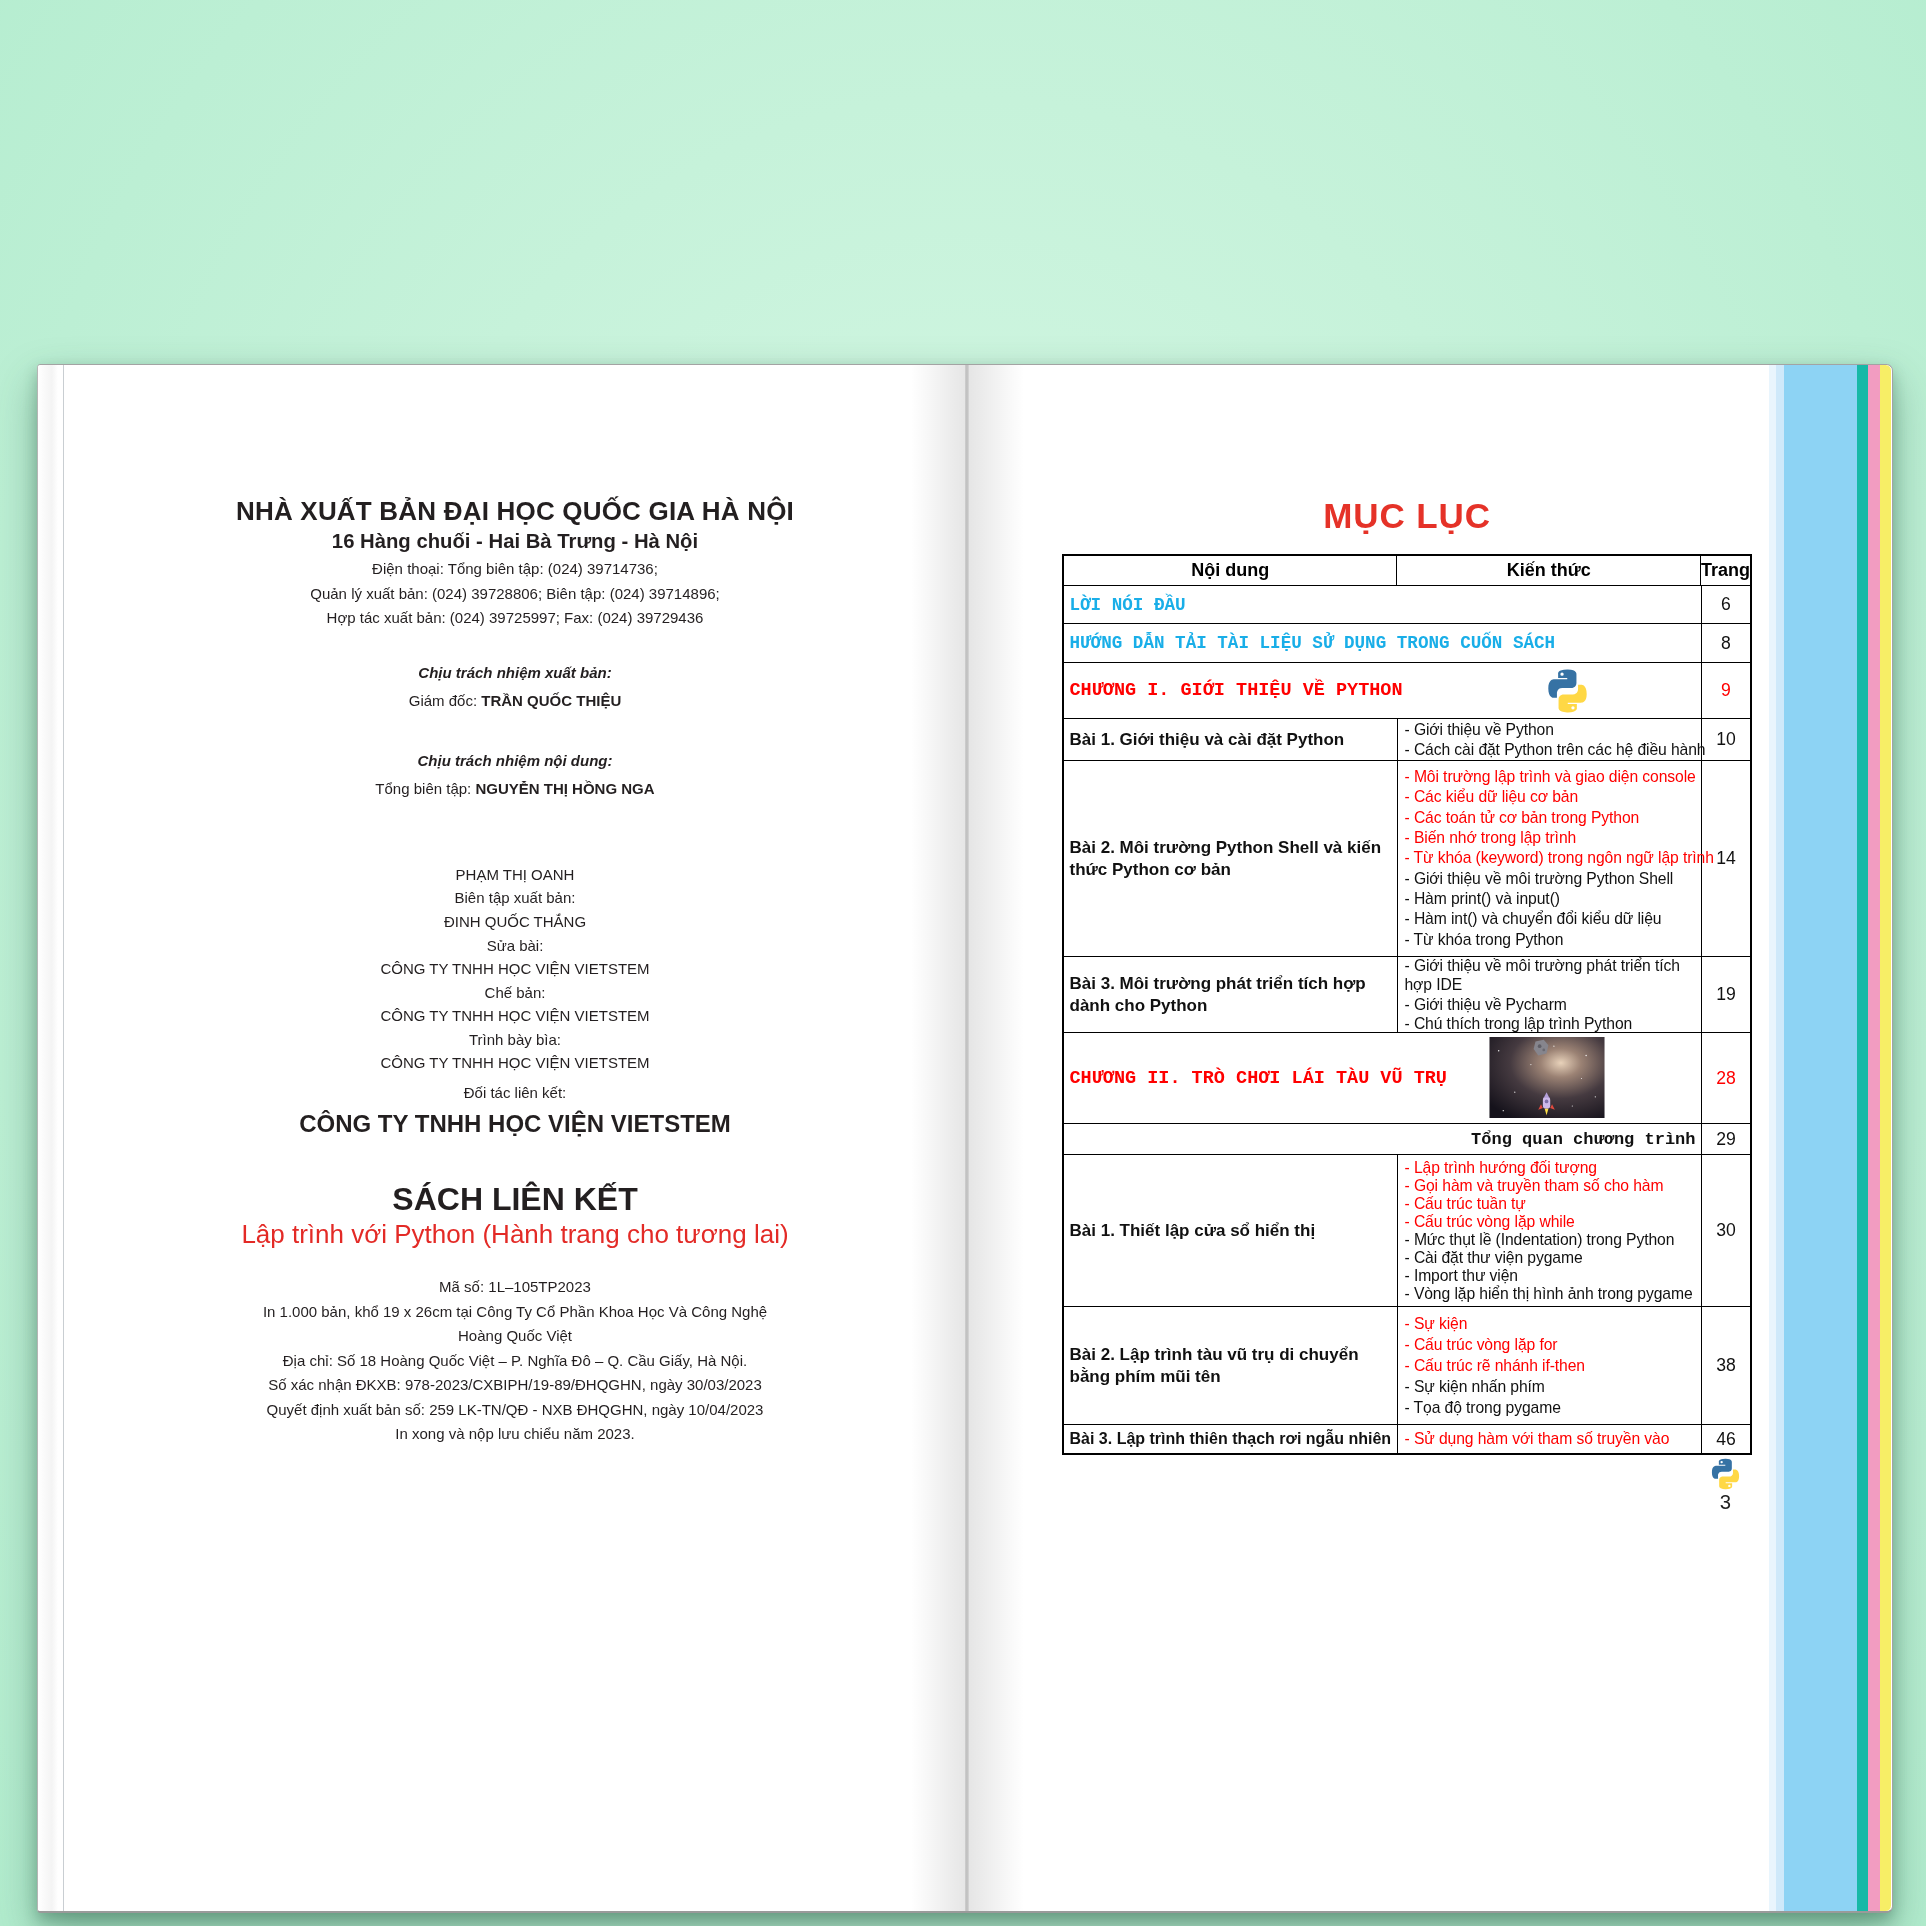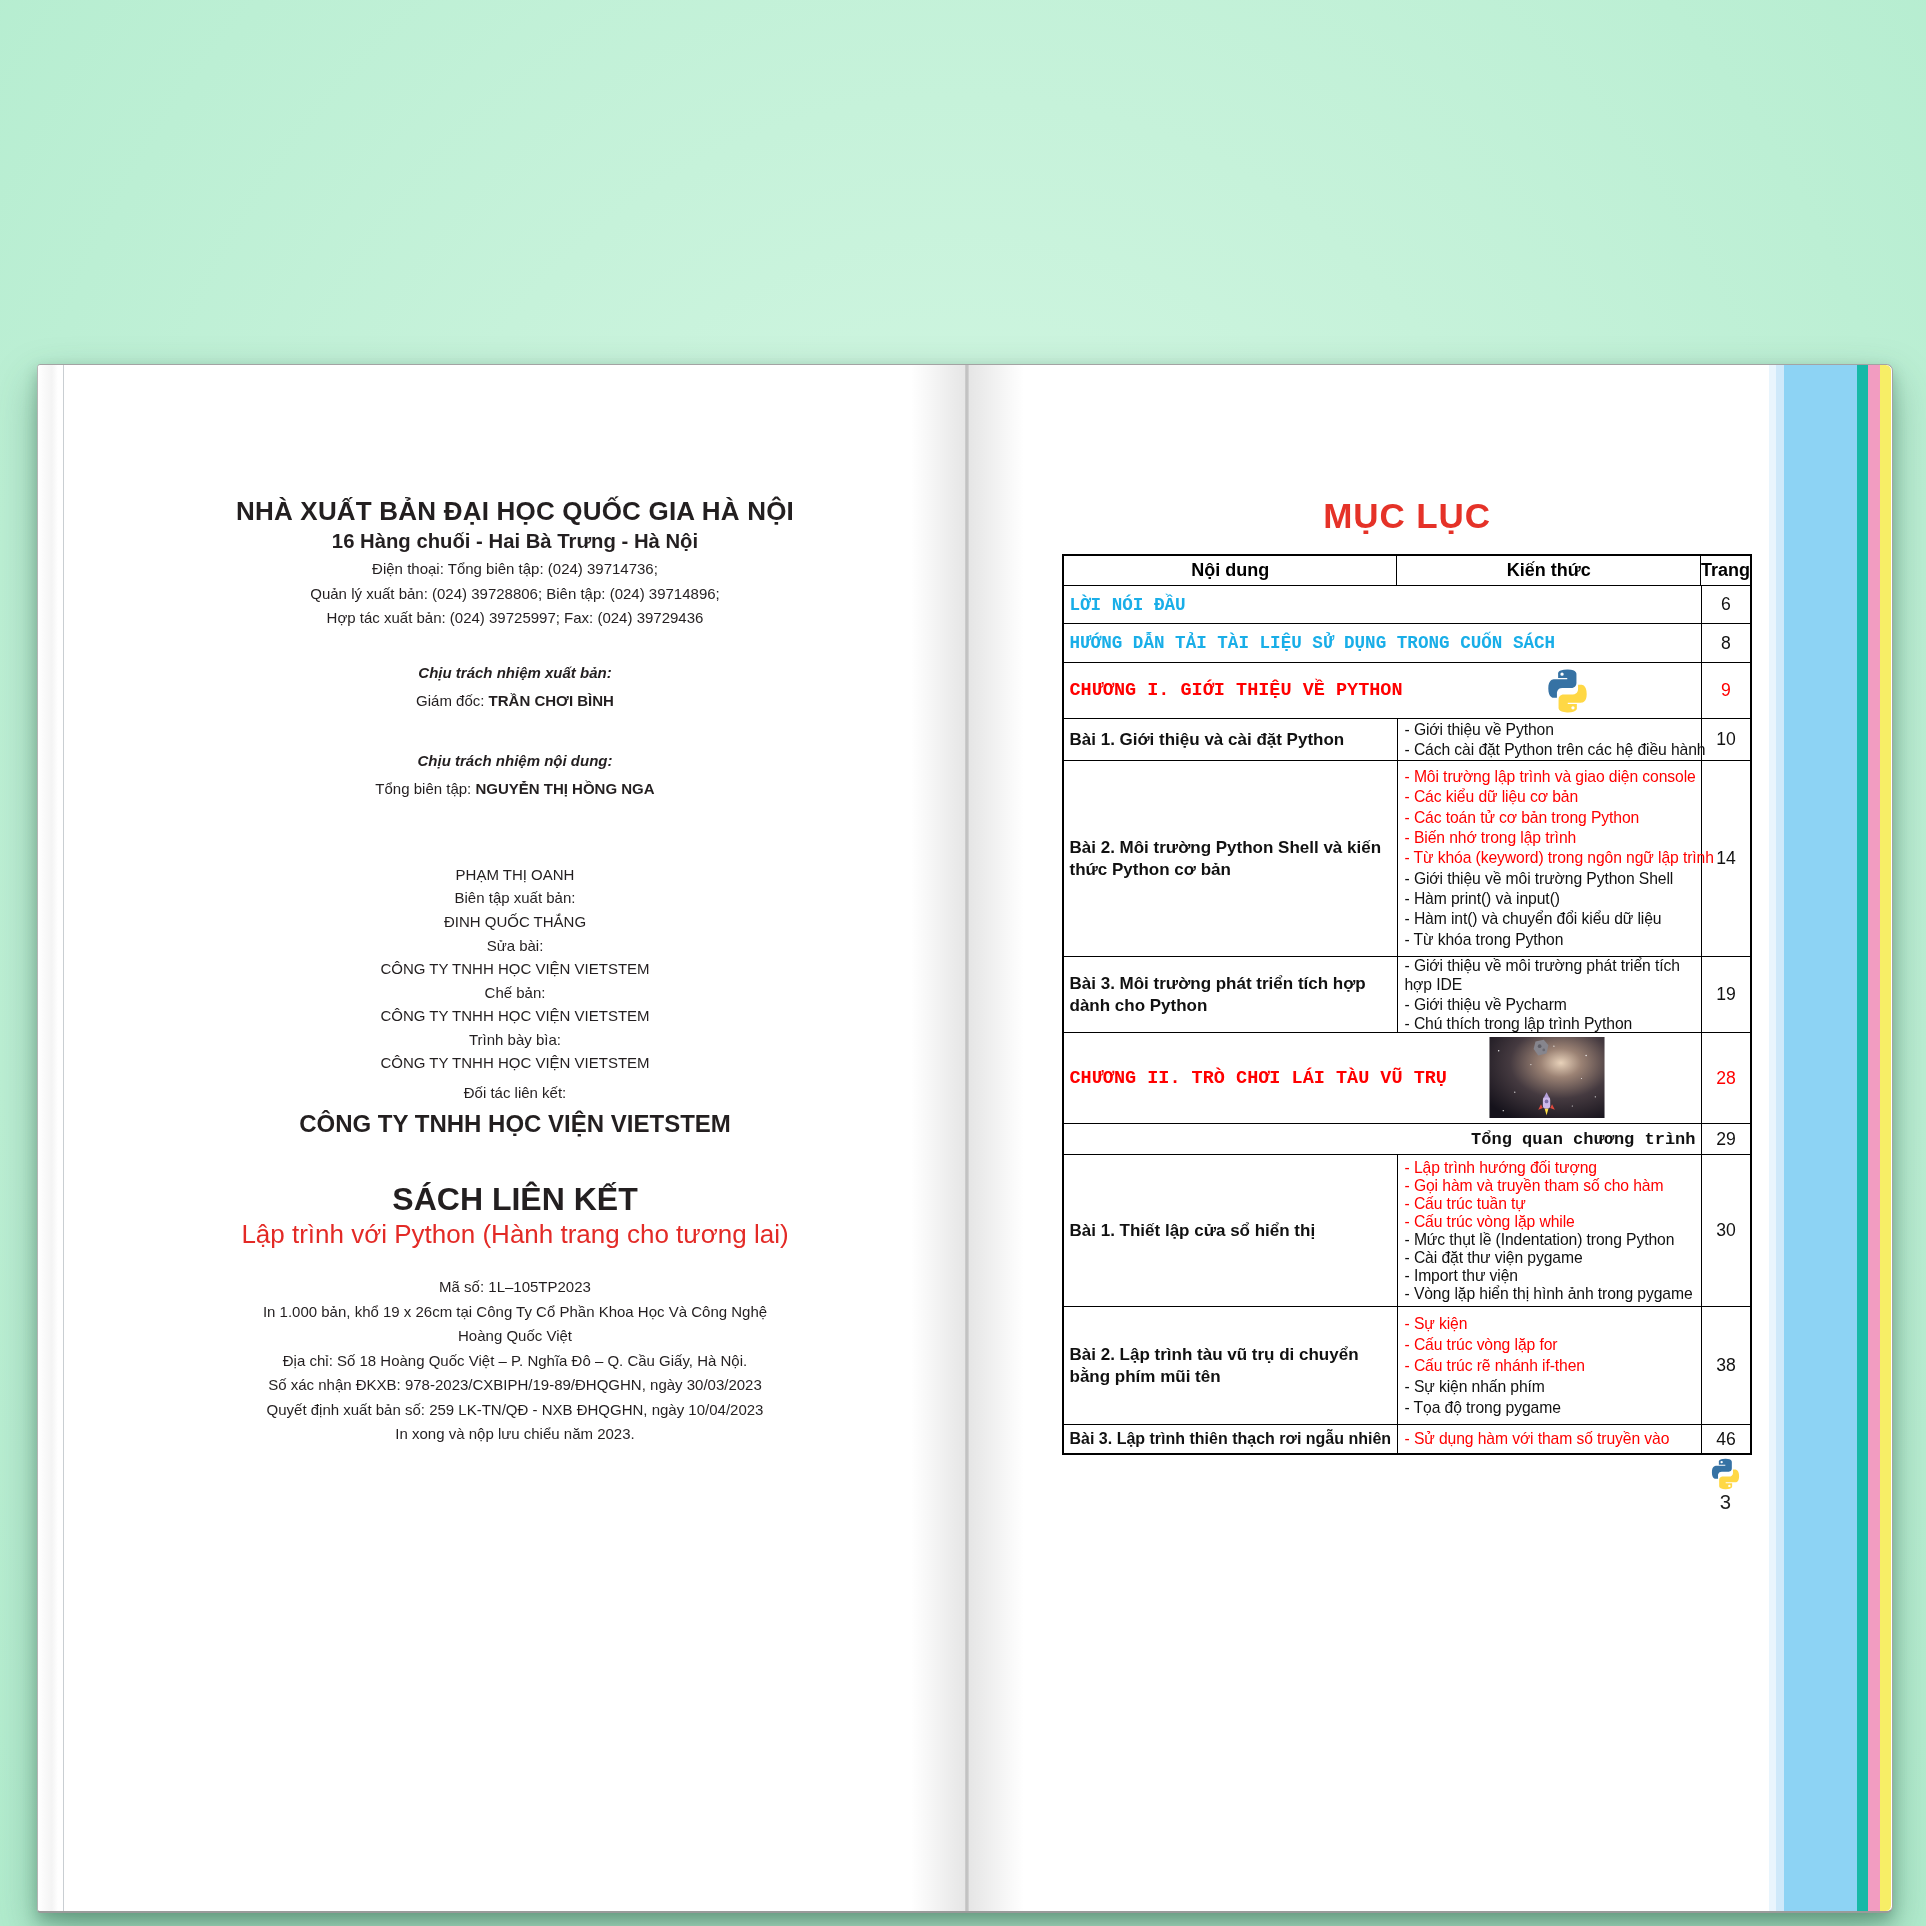--- a/index.html
+++ b/index.html
@@ -78,21 +78,21 @@
       <div class="spine-shade"></div>
     </div>
   <div class="lp">
     <div class="ln title58" style="top:130px">NHÀ XUẤT BẢN ĐẠI HỌC QUỐC GIA HÀ NỘI</div>
     <div class="ln t43b" style="top:163px">16 Hàng chuối - Hai Bà Trưng - Hà Nội</div>
     <div class="ln t42" style="top:191px">Điện thoại: Tổng biên tập: (024) 39714736;</div>
     <div class="ln t42" style="top:216px">Quản lý xuất bản: (024) 39728806; Biên tập: (024) 39714896;</div>
     <div class="ln t42" style="top:240px">Hợp tác xuất bản: (024) 39725997; Fax: (024) 39729436</div>
 
     <div class="ln t42 ib" style="top:295px">Chịu trách nhiệm xuất bản:</div>
-    <div class="ln t42" style="top:323px"><span>Giám đốc: </span><span class="b">TRẦN CHƠI BÌNH</span></div>
+    <div class="ln t42" style="top:323px"><span>Giám đốc: </span><span class="b">TRẦN QUỐC THIỆU</span></div>
 
     <div class="ln t42 ib" style="top:383px">Chịu trách nhiệm nội dung:</div>
     <div class="ln t42" style="top:411px"><span>Tổng biên tập: </span><span class="b">NGUYỄN THỊ HỒNG NGA</span></div>
 
     <div class="ln t42" style="top:497px">PHẠM THỊ OANH</div>
     <div class="ln t42" style="top:520px">Biên tập xuất bản:</div>
     <div class="ln t42" style="top:544px">ĐINH QUỐC THẮNG</div>
     <div class="ln t42" style="top:568px">Sửa bài:</div>
     <div class="ln t42" style="top:591px">CÔNG TY TNHH HỌC VIỆN VIETSTEM</div>
     <div class="ln t42" style="top:615px">Chế bản:</div>

